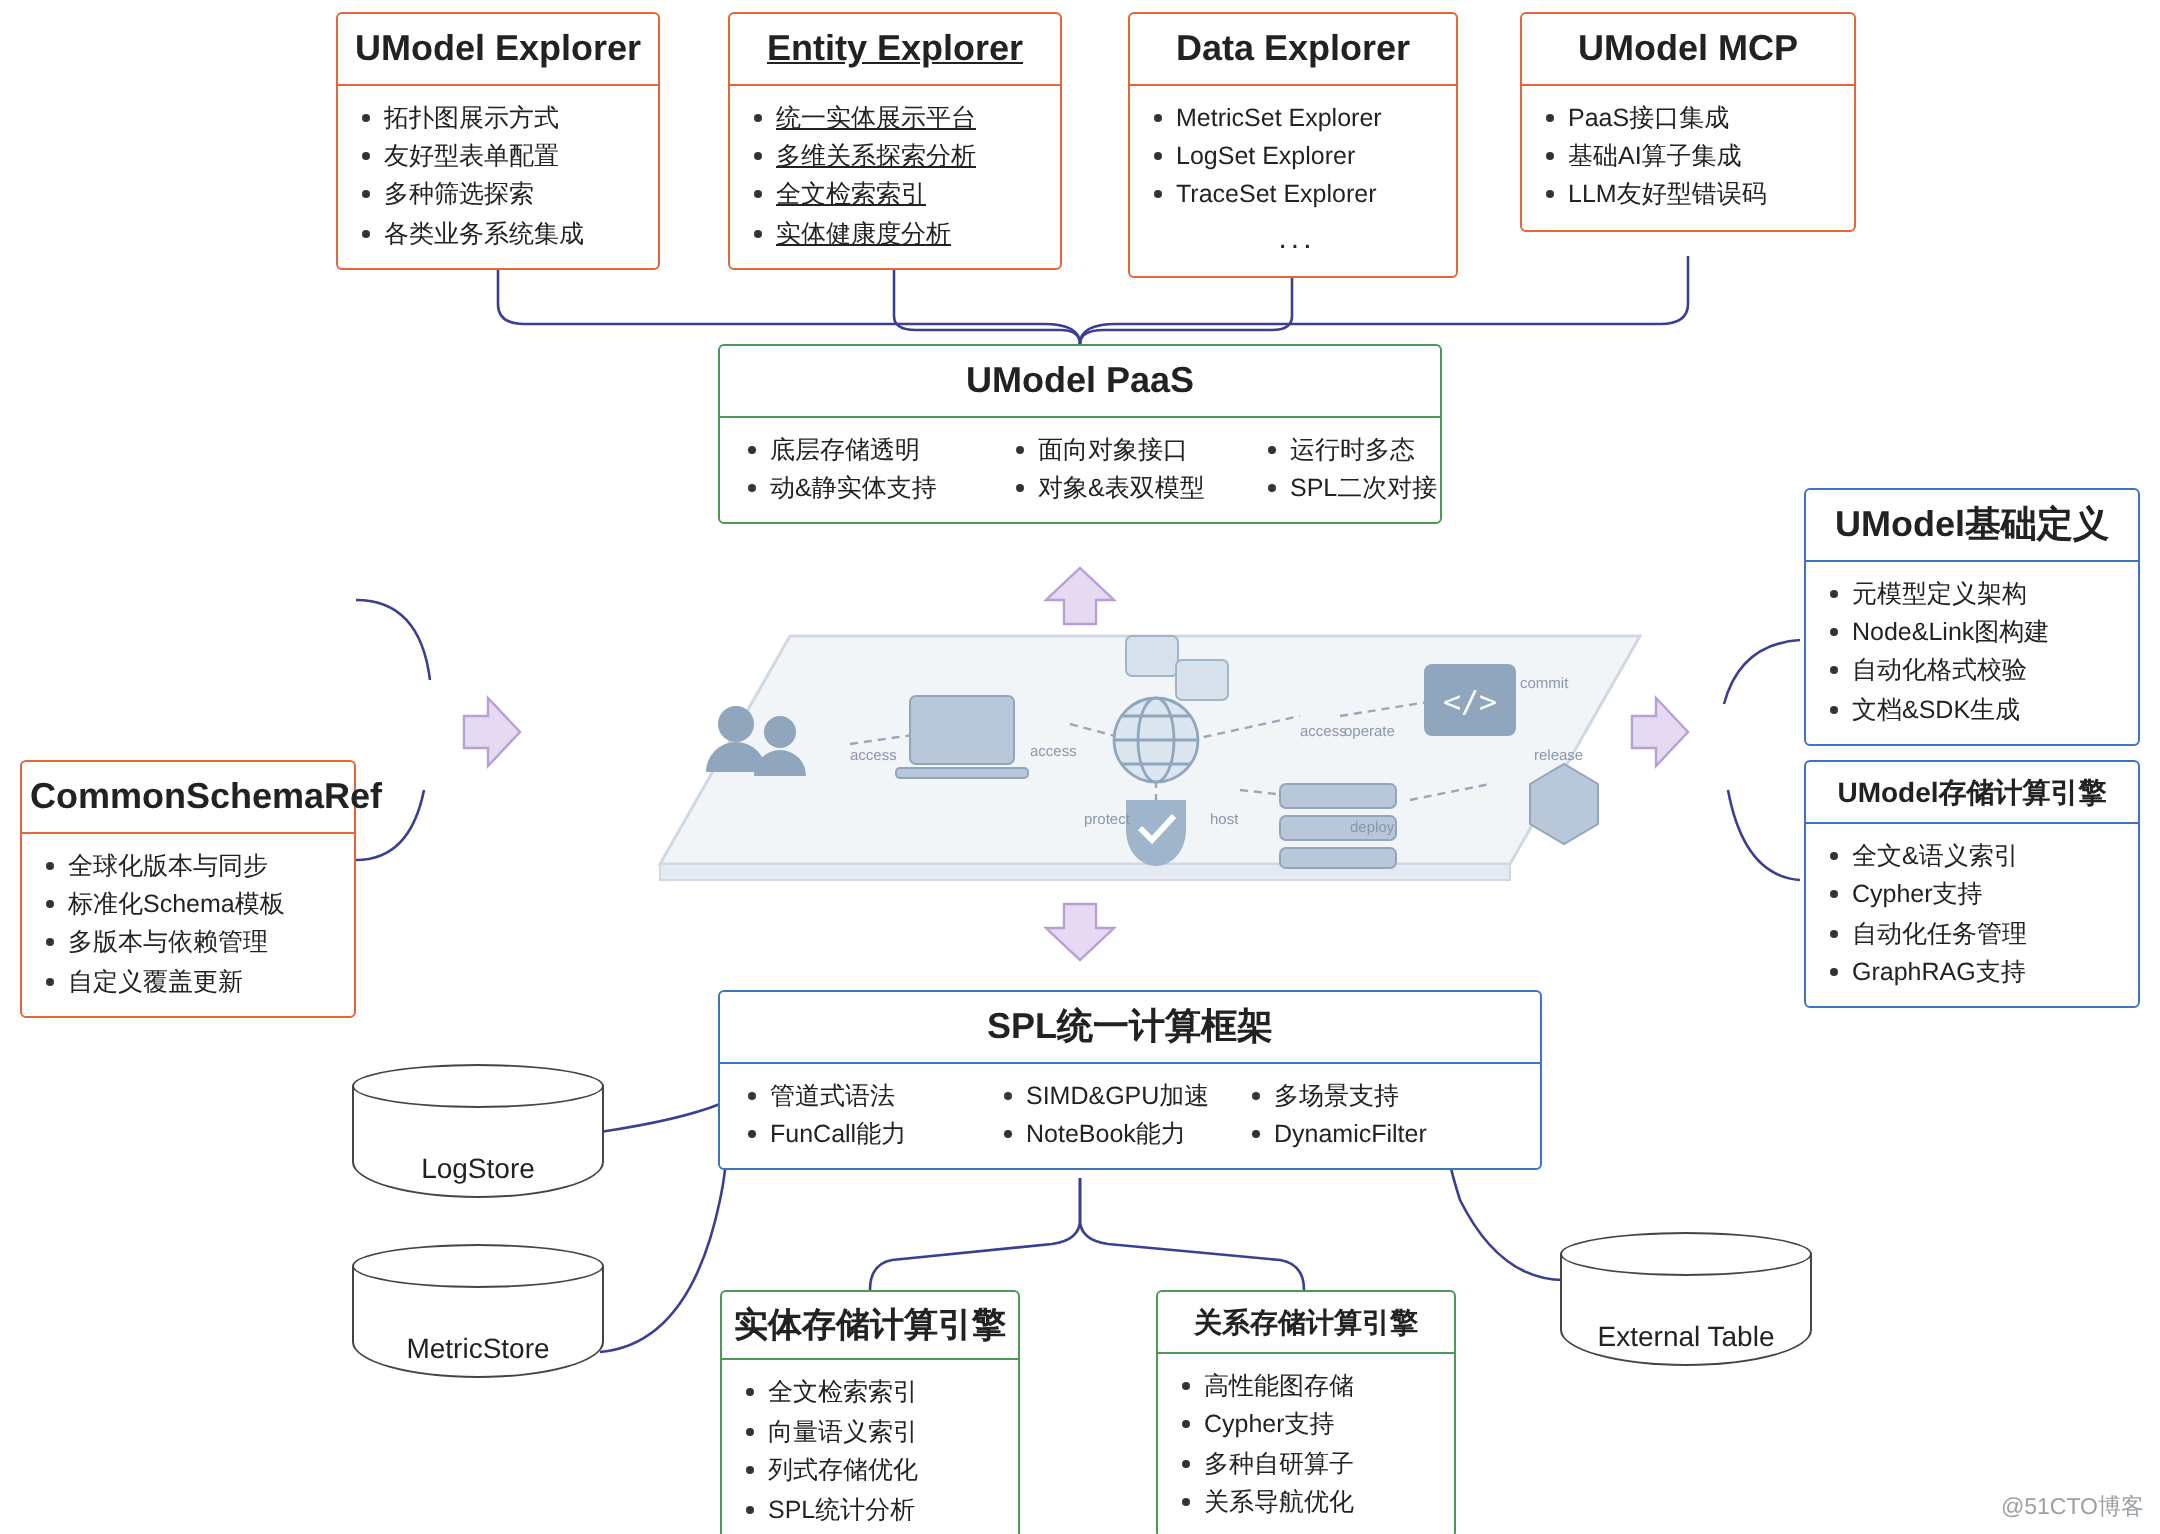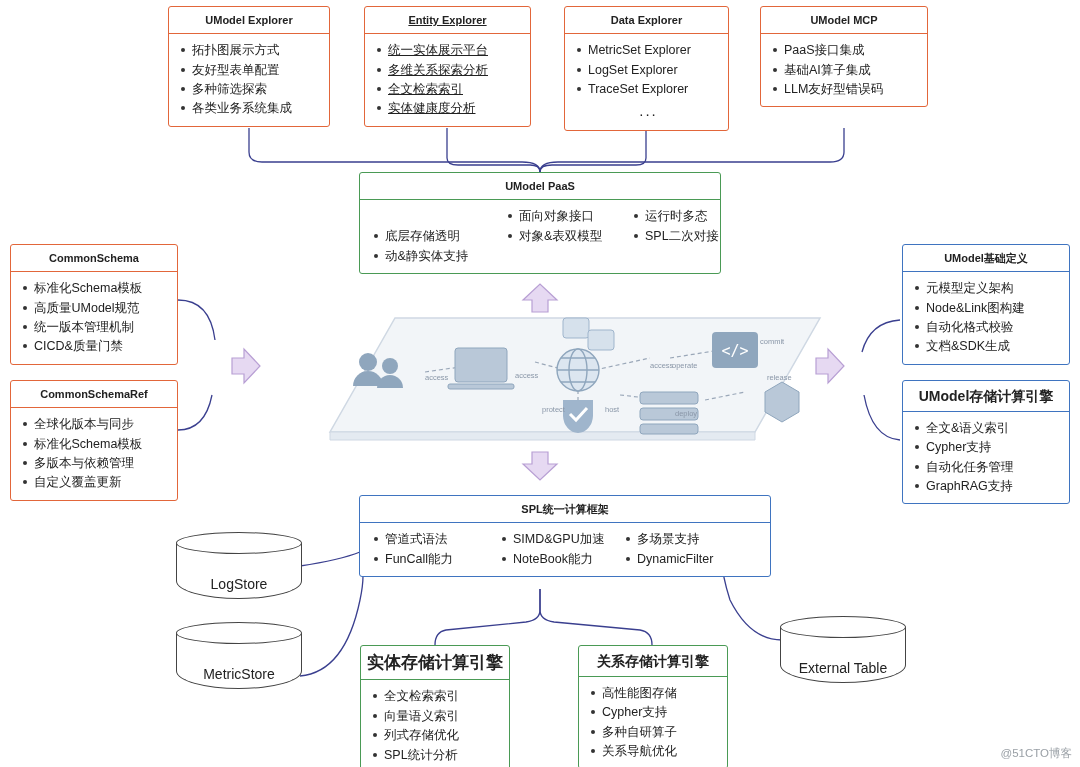--- a/index.html
+++ b/index.html
@@ -18,21 +18,21 @@
     position:absolute;
     background:#fff;
     border:1.5px solid #999;
     border-radius:3px;
     box-sizing:border-box;
     z-index:3;
   }
   .box .title{
     text-align:center;
     font-weight:bold;
-    font-size:11px;
+    font-size:18px;
     padding:7px 4px 6px;
     border-bottom:1.5px solid #999;
     line-height:1.2;
   }
   .box .body{
     padding:7px 6px 7px 10px;
     font-size:12.5px;
     line-height:1.55;
   }
   .box ul{margin:0;padding:0;list-style:none;}
@@ -234,46 +234,35 @@
         <li>PaaS接口集成</li>
         <li>基础AI算子集成</li>
         <li>LLM友好型错误码</li>
       </ul>
     </div>
   </div>
 
   <div class="box green" style="left:359px;top:172px;width:362px;">
     <div class="title">UModel PaaS</div>
     <div class="body cols" style="padding-left:12px;">
-      <ul style="width:118px;margin-top:20px;">
+      <ul style="width:118px;">
         <li>底层存储透明</li>
         <li>动&amp;静实体支持</li>
       </ul>
       <ul style="width:110px;">
         <li>面向对象接口</li>
         <li>对象&amp;表双模型</li>
       </ul>
       <ul style="width:95px;">
         <li>运行时多态</li>
         <li>SPL二次对接</li>
       </ul>
     </div>
   </div>
 
-  <div class="box orange" style="left:10px;top:244px;width:168px;">
-    <div class="title">CommonSchema</div>
-    <div class="body">
-      <ul>
-        <li>标准化Schema模板</li>
-        <li>高质量UModel规范</li>
-        <li>统一版本管理机制</li>
-        <li>CICD&amp;质量门禁</li>
-      </ul>
-    </div>
-  </div>
 
   <div class="box orange" style="left:10px;top:380px;width:168px;">
     <div class="title">CommonSchemaRef</div>
     <div class="body">
       <ul>
         <li>全球化版本与同步</li>
         <li>标准化Schema模板</li>
         <li>多版本与依赖管理</li>
         <li>自定义覆盖更新</li>
       </ul>

